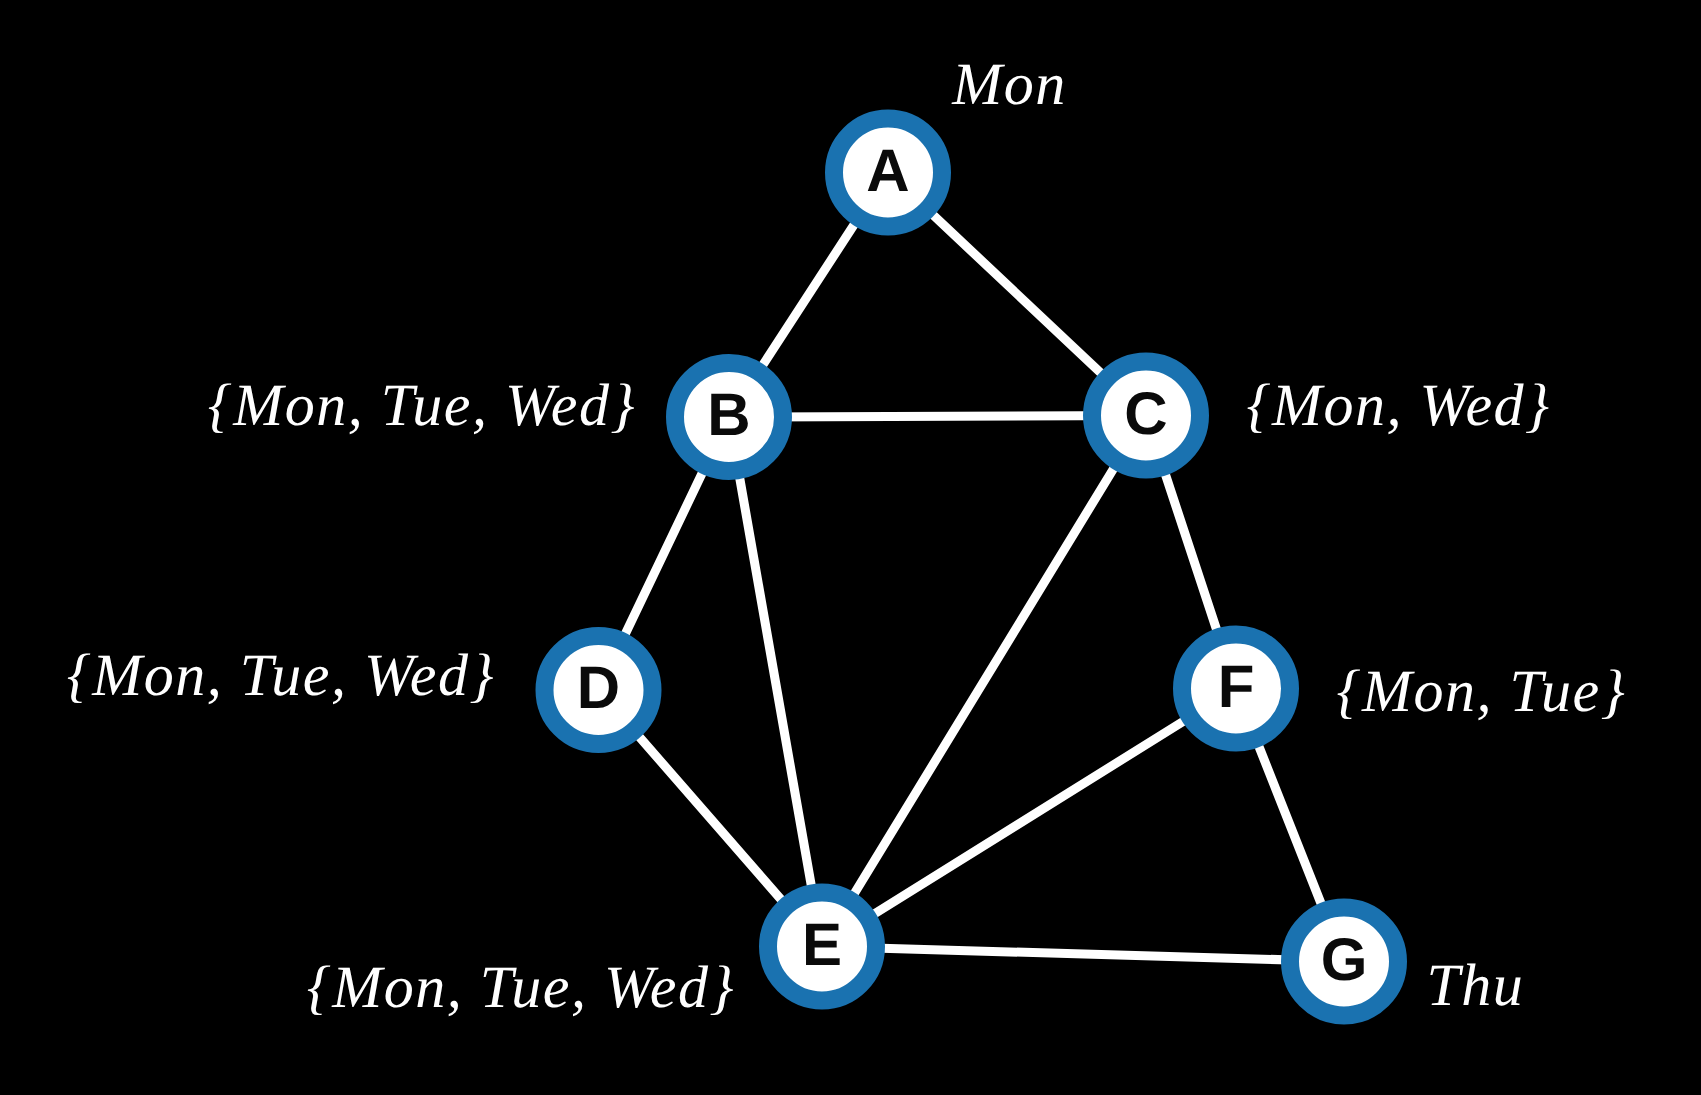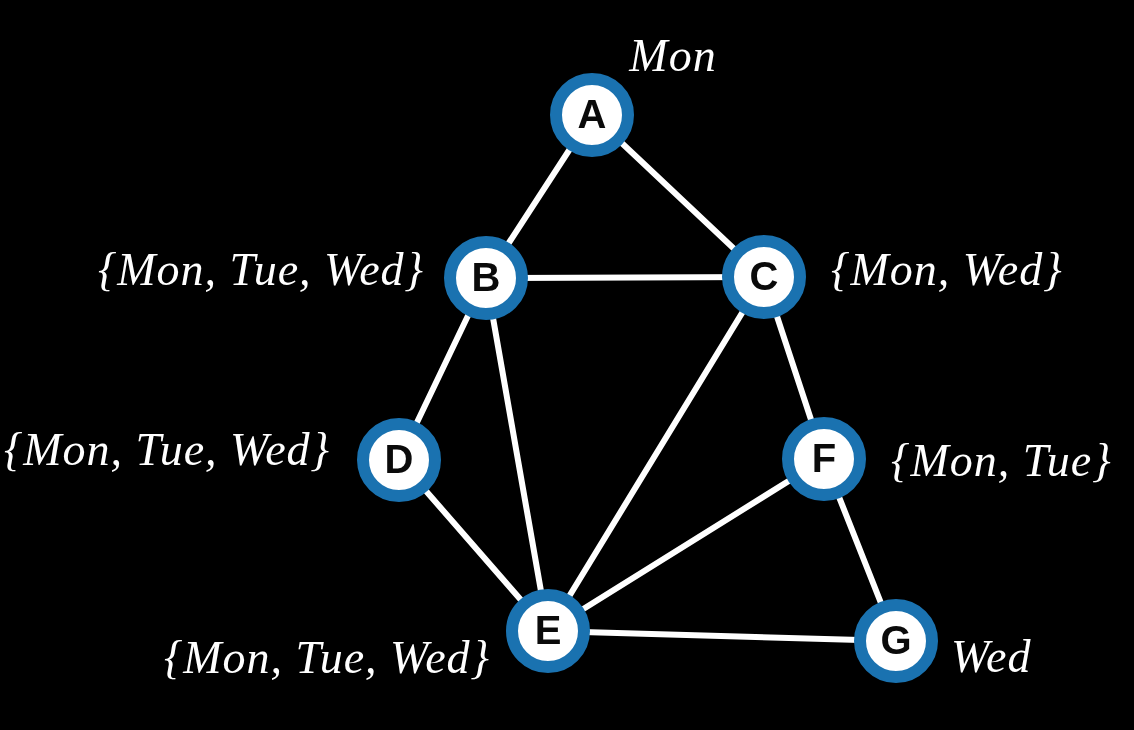--- a/index.html
+++ b/index.html
@@ -45,21 +45,21 @@
     font-size: 40px;
     line-height: 1;
     color: #0a0a0a;
     transform: translateY(-1px);
   }
   .domain-label {
     position: absolute;
     color: #ffffff;
     font-family: "Liberation Serif", serif;
     font-style: italic;
-    font-size: 46px;
+    font-size: 40px;
     line-height: 1;
     white-space: nowrap;
     letter-spacing: 1px;
   }
 </style>
 </head>
 <body>
 
 <div id="stage" style="background: rgb(0, 0, 0);">
   <svg id="edge-layer" viewBox="0 0 1134 730" xmlns="http://www.w3.org/2000/svg">
@@ -96,14 +96,14 @@
     <span class="node-letter" style="color: rgb(10, 10, 10);">E</span>
   </div>
     <div class="domain-label" style="color: rgb(255, 255, 255); left: 490px; top: 658px; transform: translate(-100%, -50%);">{Mon, Tue, Wed}</div>
     <div class="node" style="left: 782px; top: 417px; border-color: rgb(26, 114, 176); background: rgb(255, 255, 255);">
     <span class="node-letter" style="color: rgb(10, 10, 10);">F</span>
   </div>
     <div class="domain-label" style="color: rgb(255, 255, 255); left: 891px; top: 461px; transform: translate(0px, -50%);">{Mon, Tue}</div>
     <div class="node" style="left: 854px; top: 599px; border-color: rgb(26, 114, 176); background: rgb(255, 255, 255);">
     <span class="node-letter" style="color: rgb(10, 10, 10);">G</span>
   </div>
-    <div class="domain-label" style="color: rgb(255, 255, 255); left: 951px; top: 657px; transform: translate(0px, -50%);">Wed</div>
+    <div class="domain-label" style="color: rgb(255, 255, 255); left: 951px; top: 657px; transform: translate(0px, -50%);">Thu</div>
   </div>
 
 </body></html>

